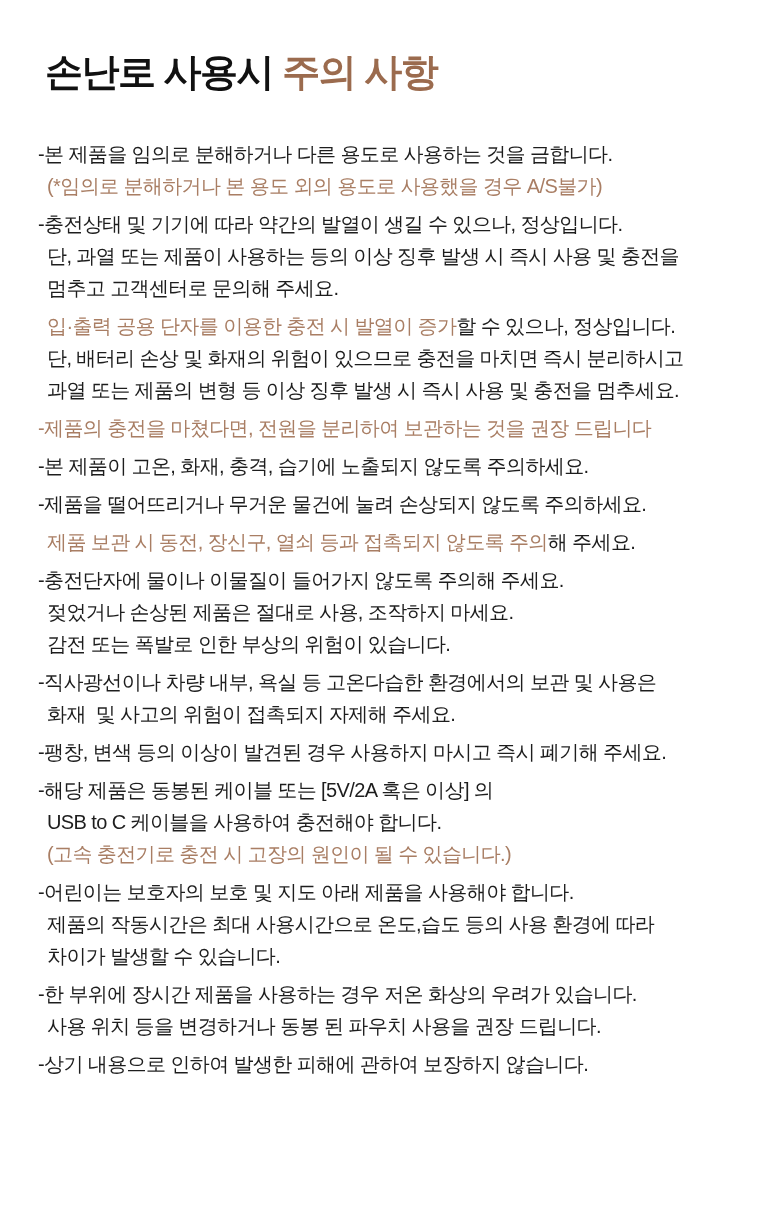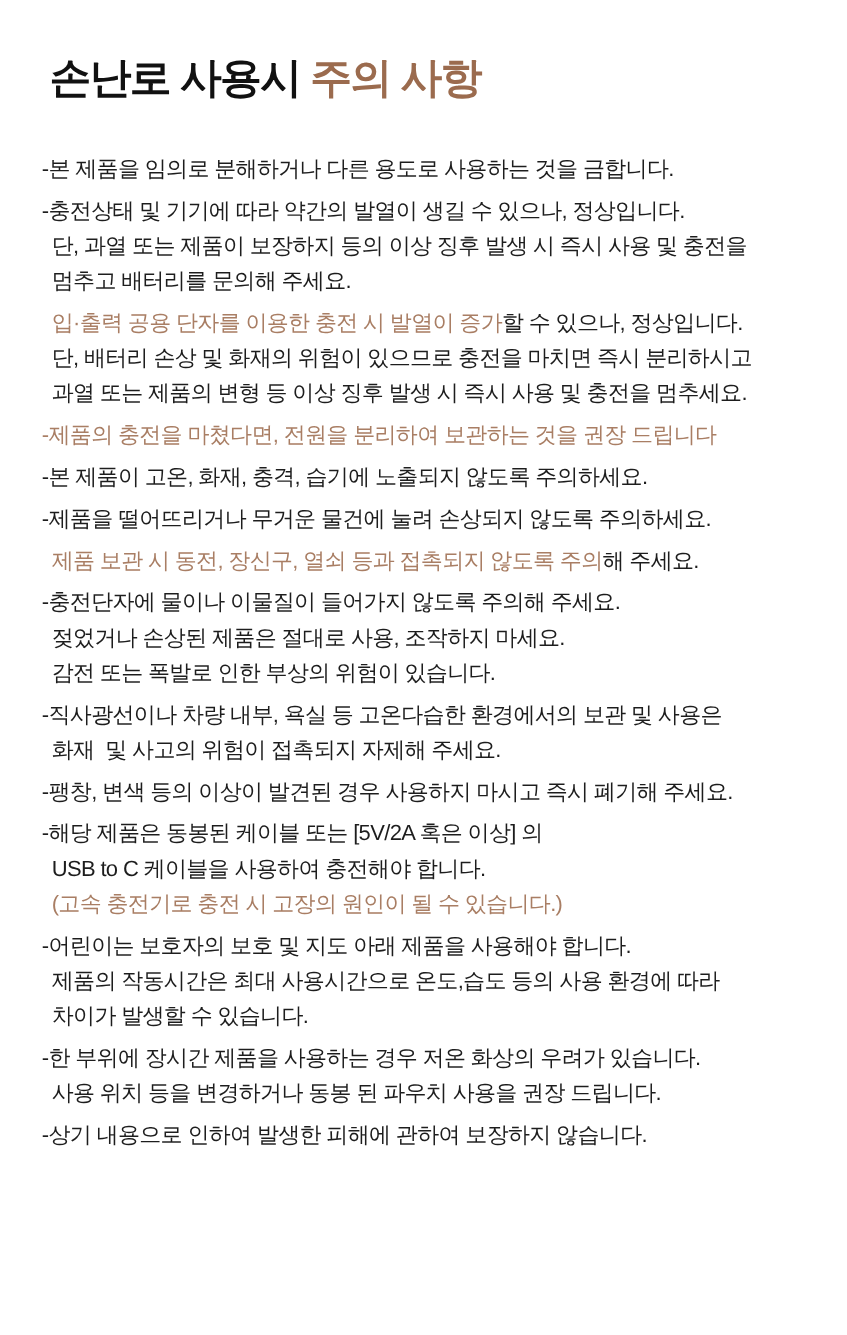--- a/index.html
+++ b/index.html
@@ -57,26 +57,27 @@
 <body>
 
 <div class="page">
 
   <h1 class="title"><span>손난로 사용시 </span><span class="accent">주의 사항</span></h1>
 
   <div class="list">
 
     <div class="item">
       <div class="line"><span>-본 제품을 임의로 분해하거나 다른 용도로 사용하는 것을 금합니다.</span></div>
+      <div class="line cont"><span class="brown">(*임의로 분해하거나 본 용도 외의 용도로 사용했을 경우 A/S불가)</span></div>
     </div>
 
     <div class="item">
       <div class="line"><span>-충전상태 및 기기에 따라 약간의 발열이 생길 수 있으나, 정상입니다.</span></div>
-      <div class="line cont"><span>단, 과열 또는 제품이 보장하지 등의 이상 징후 발생 시 즉시 사용 및 충전을</span></div>
-      <div class="line cont"><span>멈추고 배터리를 문의해 주세요.</span></div>
+      <div class="line cont"><span>단, 과열 또는 제품이 사용하는 등의 이상 징후 발생 시 즉시 사용 및 충전을</span></div>
+      <div class="line cont"><span>멈추고 고객센터로 문의해 주세요.</span></div>
     </div>
 
     <div class="item">
       <div class="line cont"><span class="brown">입·출력 공용 단자를 이용한 충전 시 발열이 증가</span><span>할 수 있으나, 정상입니다.</span></div>
       <div class="line cont"><span>단, 배터리 손상 및 화재의 위험이 있으므로 충전을 마치면 즉시 분리하시고</span></div>
       <div class="line cont"><span>과열 또는 제품의 변형 등 이상 징후 발생 시 즉시 사용 및 충전을 멈추세요.</span></div>
     </div>
 
     <div class="item">
       <div class="line"><span class="brown">-제품의 충전을 마쳤다면, 전원을 분리하여 보관하는 것을 권장 드립니다</span></div>

